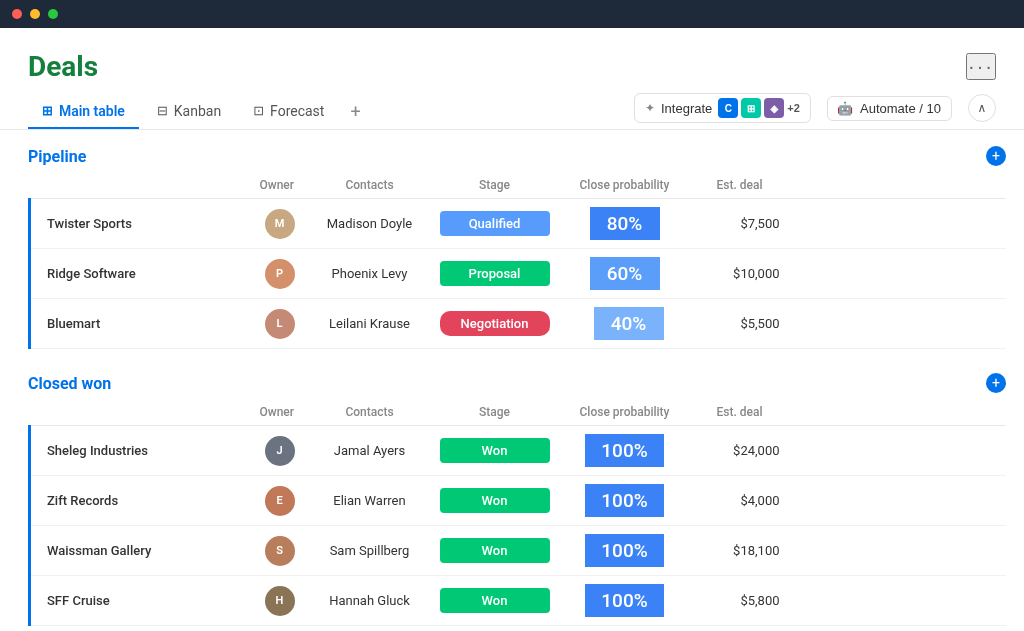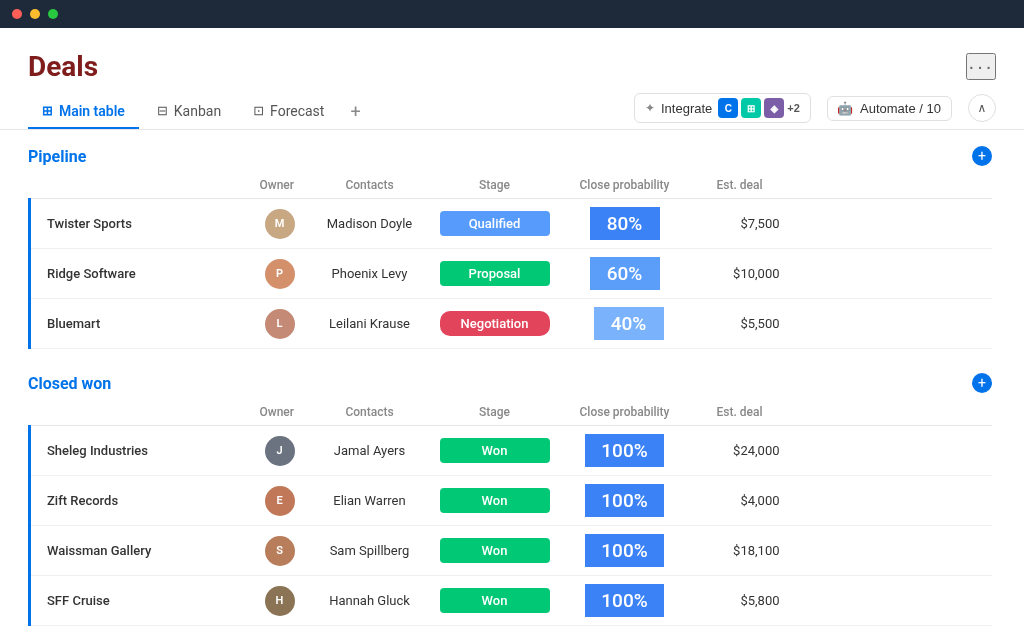--- a/index.html
+++ b/index.html
@@ -35,21 +35,21 @@
 
     .header {
       padding: 22px 28px 0 28px;
       display: flex;
       align-items: center;
       justify-content: space-between;
     }
     .page-title {
       font-size: 28px;
       font-weight: 700;
-      color: #7f1d1d;
+      color: #15803d;
     }
     .more-btn {
       font-size: 20px;
       color: #666;
       cursor: pointer;
       letter-spacing: 2px;
     }
 
     .tabs-bar {
       display: flex;
@@ -128,21 +128,21 @@
       width: 28px; height: 28px;
       display: flex; align-items: center; justify-content: center;
       cursor: pointer;
       font-size: 12px;
       color: #555;
     }
 
     .content {
       flex: 1;
       overflow-y: auto;
-      padding: 16px 32px 16px 28px;
+      padding: 16px 18px 16px 28px;
     }
 
     .group {
       margin-bottom: 24px;
     }
     .group-header {
       display: flex;
       align-items: center;
       margin-bottom: 6px;
     }

